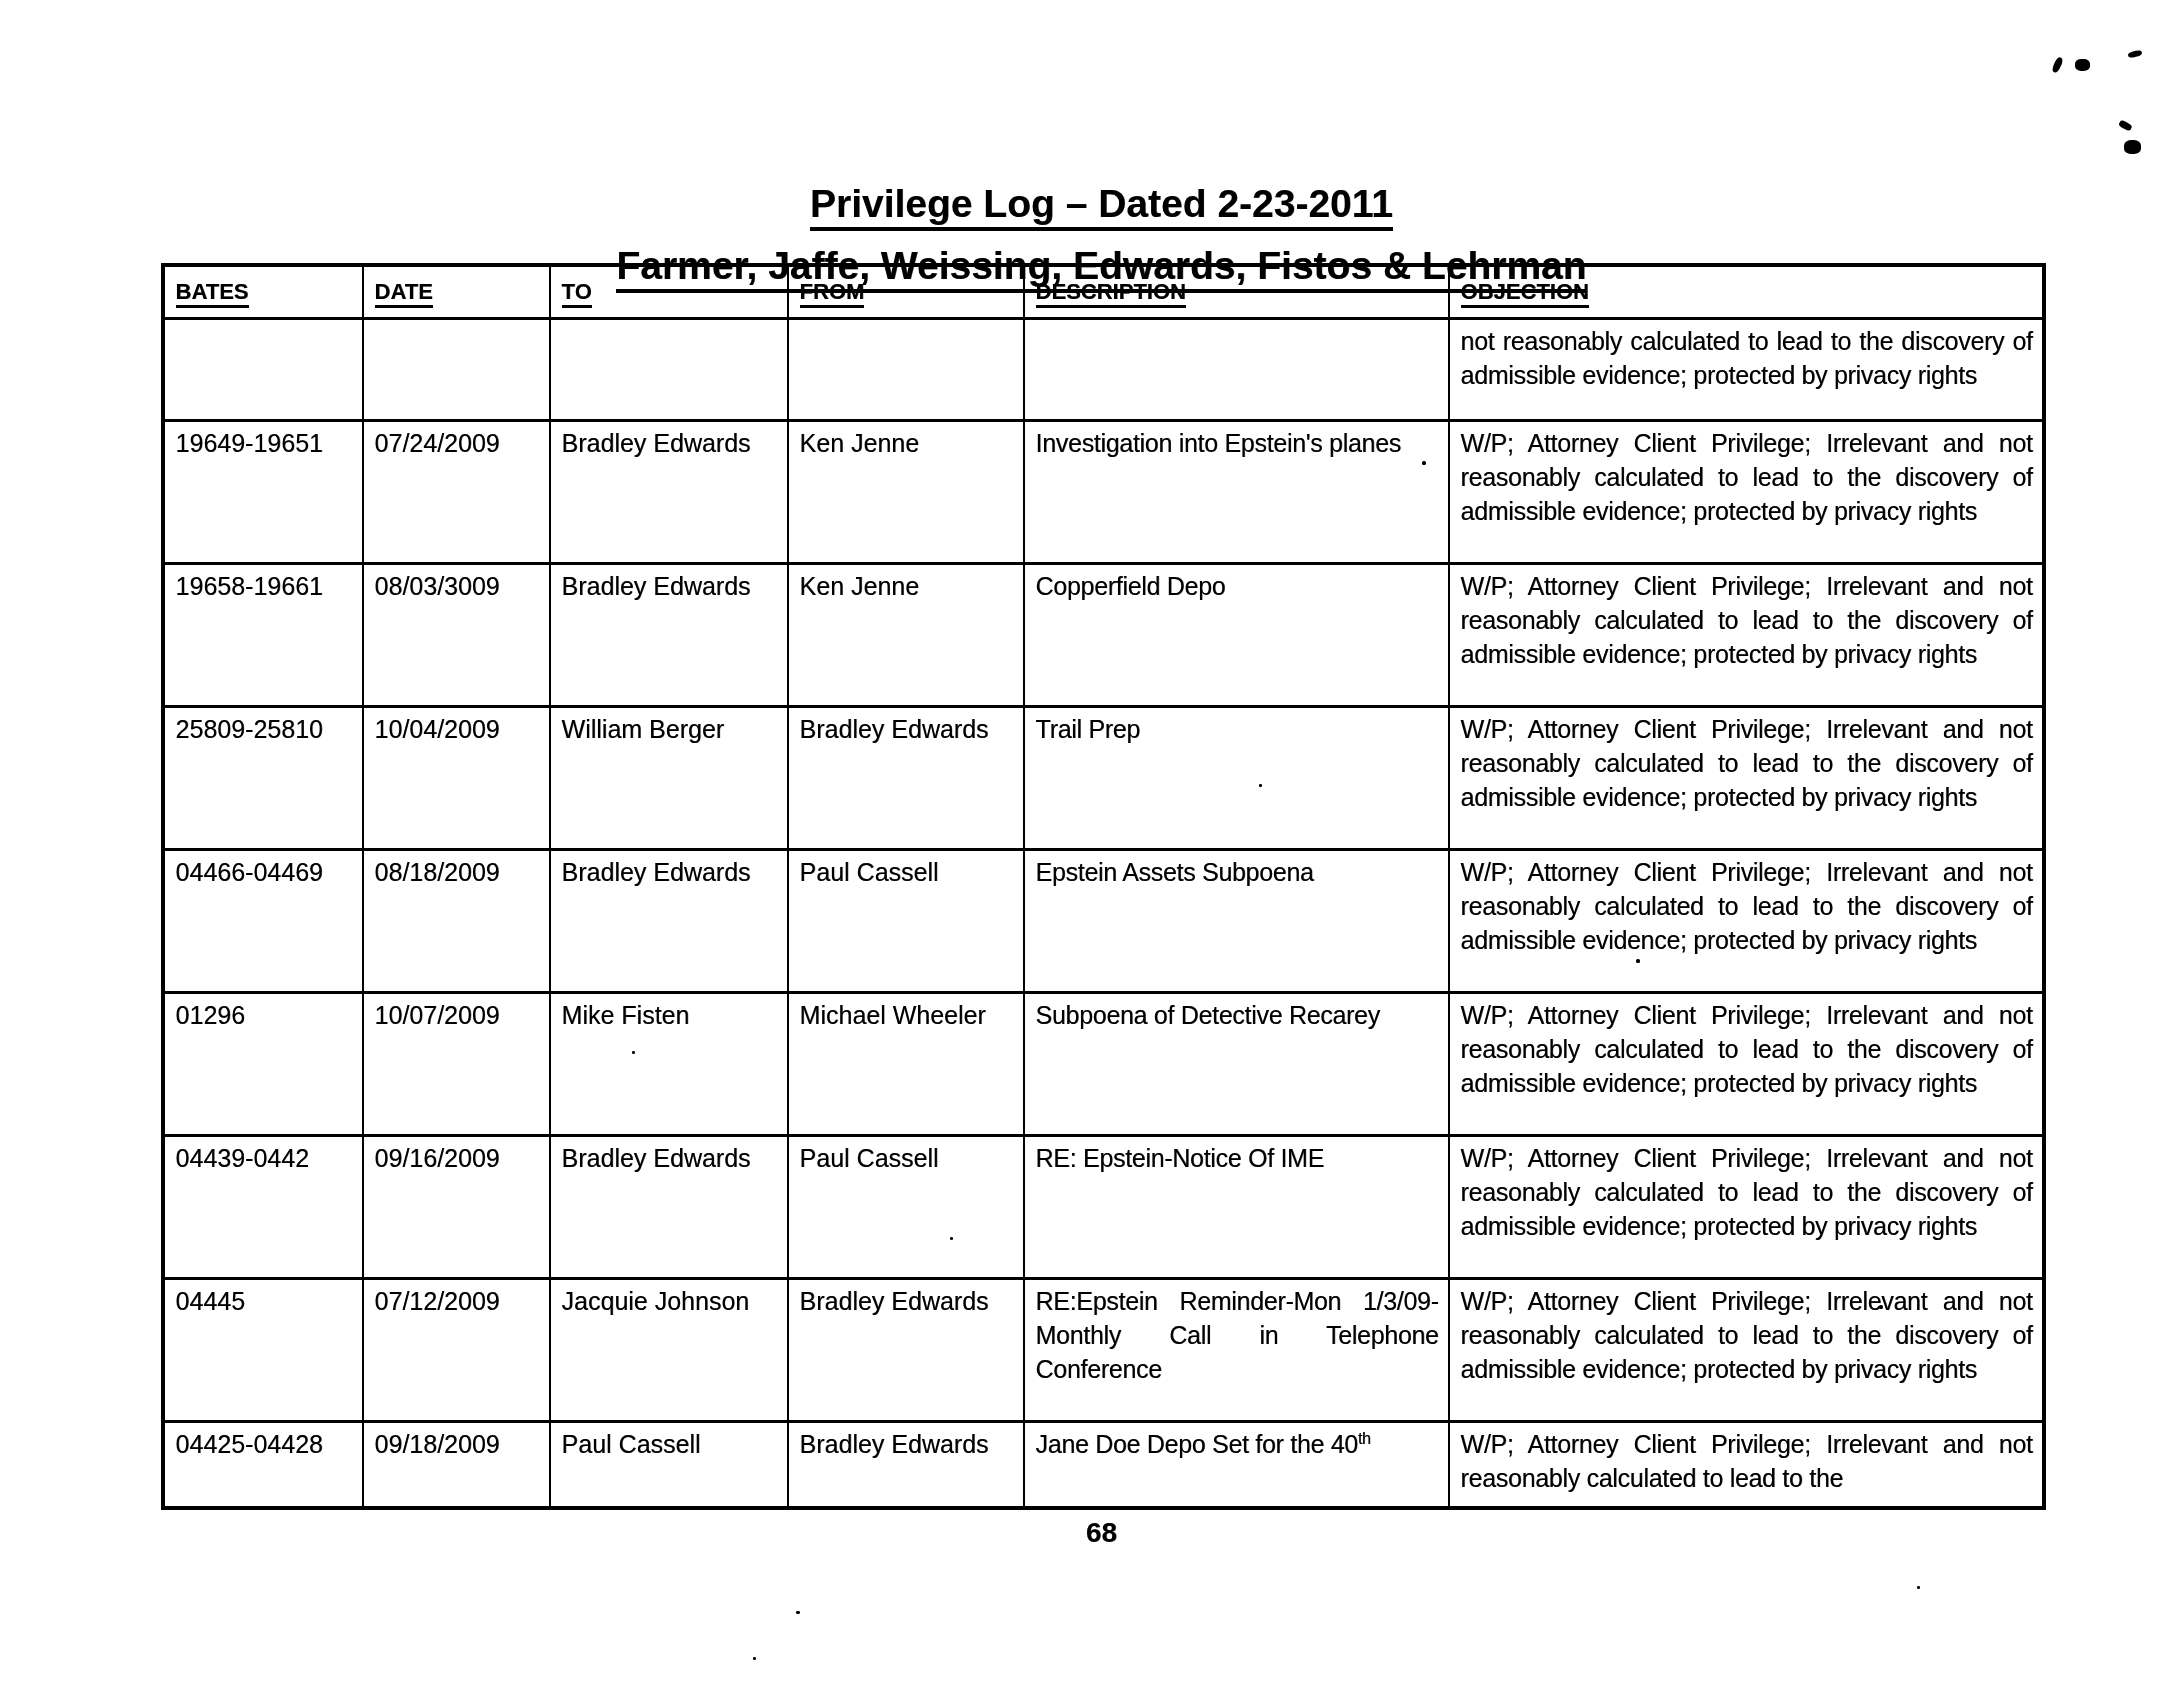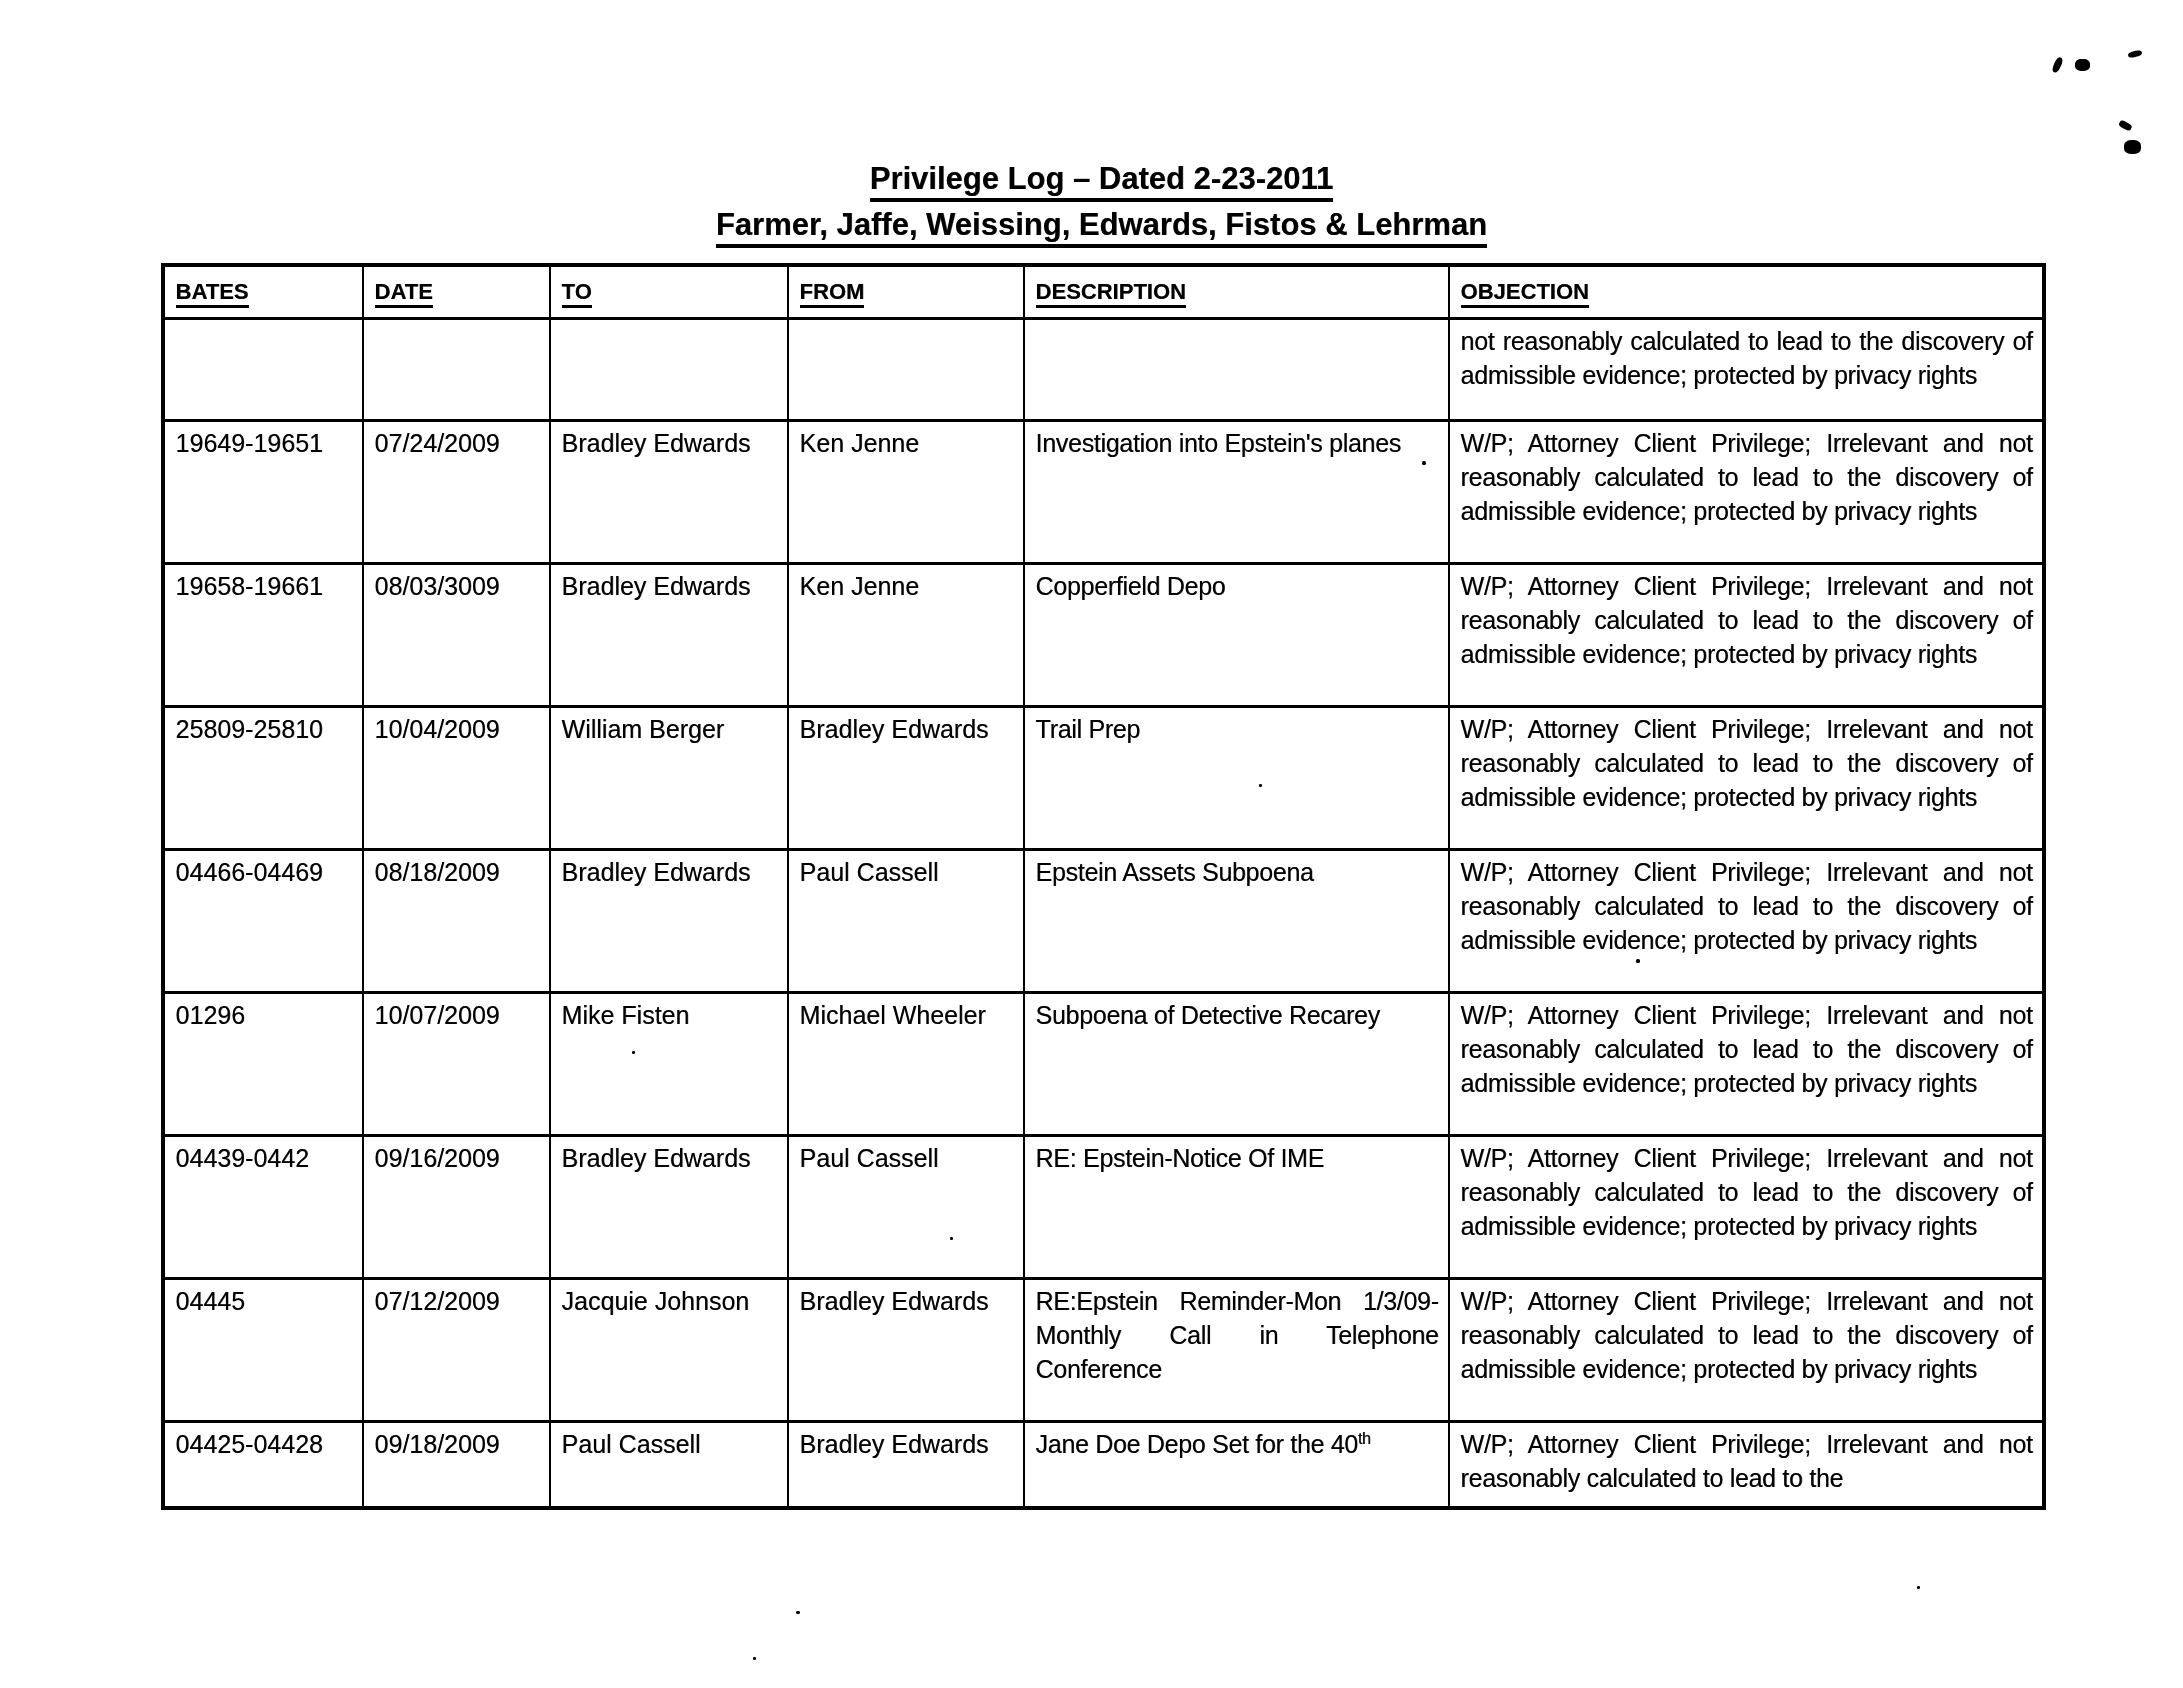--- a/index.html
+++ b/index.html
@@ -24,23 +24,24 @@
   
   .titles {
     position: absolute;
     left: 161px;
     top: 160px;
     width: 1881px;
     text-align: center;
     font-weight: bold;
   }
   .title-line {
-    font-size: 31px;
+    font-size: 39px;
     line-height: 37px;
     margin-bottom: 9.3px;
+    margin-top: 25px;
   }
   .title-line .ul {
     border-bottom: 4.6px solid #000;
     padding-bottom: 2px;
   }
 
   
   table.plog {
     position: absolute;
     left: 161px;
@@ -206,20 +207,21 @@
           <td>04425-04428</td>
           <td>09/18/2009</td>
           <td>Paul Cassell</td>
           <td>Bradley Edwards</td>
           <td class="just"><span>Jane Doe Depo Set for the 40</span><sup>th</sup></td>
           <td class="just">W/P; Attorney Client Privilege; Irrelevant and not reasonably calculated to lead to the</td>
         </tr>
       </tbody>
   </table>
 
+  <div class="page-number">68</div>
 
   <div class="speck" style="left:2054px;top:57px;width:7.3px;height:16px;transform:rotate(24deg);"></div>
   <div class="speck" style="left:2075px;top:59px;width:15px;height:12px;"></div>
   <div class="speck" style="left:2128px;top:51px;width:14px;height:6px;transform:rotate(-14deg);"></div>
   <div class="speck" style="left:2119px;top:122px;width:12.6px;height:6.6px;transform:rotate(28deg);"></div>
   <div class="speck" style="left:2124px;top:140px;width:17px;height:14px;"></div>
   <div class="speck" style="left:1422px;top:461px;width:4px;height:4px;"></div>
   <div class="speck" style="left:1259px;top:784px;width:3.3px;height:3.3px;"></div>
   <div class="speck" style="left:1636px;top:959px;width:4px;height:4px;"></div>
   <div class="speck" style="left:632px;top:1051px;width:3.3px;height:3.3px;"></div>

